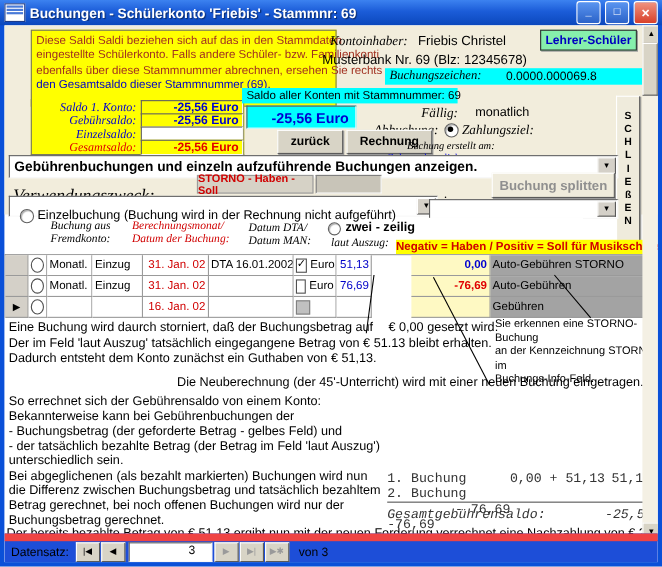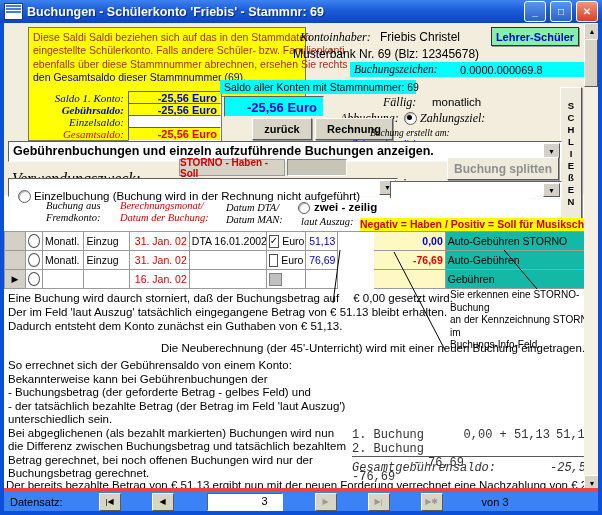--- a/index.html
+++ b/index.html
@@ -37,39 +37,39 @@
     display:flex;align-items:center;justify-content:center;color:#000;}
   .radio{width:11px;height:11px;border-radius:50%;background:#fff;border:1px solid #606060;
     box-shadow:inset 1px 1px 1px #b0b0b0;display:inline-block;}
   .radio.sel::after{content:"";display:block;width:5px;height:5px;border-radius:50%;background:#000;margin:2px;}
   .hdrlbl{font-family:"Liberation Serif",serif;font-style:italic;font-size:10.5px;line-height:11.5px;white-space:pre-line;}
   .trow{display:flex;height:19px;}
   .tc{box-sizing:border-box;border-right:1px solid #9a9a9a;border-bottom:1px solid #9a9a9a;
     font-size:10.5px;display:flex;align-items:center;padding:0 2px;white-space:nowrap;overflow:hidden;background:#fff;}
   .tc.sel{background:#D4D0C8;justify-content:center;}
   .tc.ylw{background:#fef9c3;justify-content:flex-end;font-weight:bold;margin-left:36px;}
-  .tc.grn{background:#14b8a6;}
+  .tc.grn{background:#a3a3a3;}
   .tc.num{justify-content:flex-end;color:#0000C8;}
   .tc.red{color:#D00000;justify-content:flex-end;}
   .chk{width:11px;height:11px;background:#fff;border:1px solid #505050;font-size:10px;line-height:10px;
     display:inline-flex;align-items:center;justify-content:center;margin-right:3px;}
   .chk.gray{background:#C0C0C0;border-color:#808080;}
   .circle{width:12px;height:12px;border-radius:50%;border:1px solid #505050;background:#fff;}
   .para{font-size:11.5px;line-height:14px;white-space:nowrap;}
   .mono{font-family:"Liberation Mono",monospace;font-size:12px;color:#333;}
   .calc-row{position:absolute;left:348px;width:240px;display:flex;}
   .calc-row .c1{width:86px;}
   .calc-row .c2{width:112px;text-align:right;}
   .calc-row .c3{width:42px;text-align:right;}
   .scrollbar{position:absolute;right:0;top:0;width:14px;height:469px;background:#F4F0E4;}
   .sbtn{position:absolute;left:0;width:14px;height:15px;background:#D8D4C6;
     border:1px solid;border-color:#fff #5a5a5a #5a5a5a #fff;font-size:7px;
     display:flex;align-items:center;justify-content:center;}
-  .navbar{position:absolute;left:0;bottom:0;width:594px;height:19px;background:#3b82f6;
-    border-top:4px solid #ef4444;display:flex;align-items:center;font-size:11px;gap:30px;}
+  .navbar{position:absolute;left:0;bottom:0;width:594px;height:19px;background:#1d4ed8;
+    border-top:7px solid #ef4444;display:flex;align-items:center;font-size:11px;}
   .nbtn{width:20px;height:16px;background:#D8D4C6;border:1px solid;border-color:#fff #5a5a5a #5a5a5a #fff;
     font-size:8px;display:flex;align-items:center;justify-content:center;margin-right:1px;}
   .nbtn.dis{color:#9a9a9a;}
   svg.overlay{position:absolute;left:0;top:0;pointer-events:none;}
 </style>
 </head>
 <body>
 
 <div class="window">
 
@@ -93,21 +93,21 @@
       <div class="infoline">eingestellte Schülerkonto. Falls andere Schüler- bzw. Familienkonti</div>
       <div class="infoline">ebenfalls über diese Stammnummer abrechnen, ersehen Sie rechts</div>
       <div class="infoline blue">den Gesamtsaldo dieser Stammnummer (69).</div>
     </div>
 
     <div class="abs" style="left:24px;top:67px;width:192px;height:50px;background:#FFFF00;border:1px solid #7a7a5a;border-top:none;"></div>
 
     <div class="abs ital slabel" style="left:6px;top:69px;width:114px;color:#0000D0;">Saldo 1. Konto:</div>
     <div class="abs sfield sunken2" style="left:124px;top:68px;width:88px;height:12px;background:#FFFF00;color:#0000D0;">-25,56 Euro</div>
 
-    <div class="abs ital slabel" style="left:6px;top:81px;width:114px;color:#0000D0;font-weight:bold;">Gebührsaldo:</div>
+    <div class="abs ital slabel" style="left:6px;top:81px;width:114px;color:#0000D0;">Gebührsaldo:</div>
     <div class="abs sfield sunken2" style="left:124px;top:80px;width:88px;height:12px;background:#FFFF00;color:#0000D0;">-25,56 Euro</div>
 
     <div class="abs ital slabel" style="left:6px;top:93px;width:114px;color:#0000D0;">Einzelsaldo:</div>
     <div class="abs sfield sunken2" style="left:124px;top:92px;width:88px;height:12px;background:#fff;"></div>
 
     <div class="abs ital slabel" style="left:6px;top:105px;width:114px;color:#E00000;">Gesamtsaldo:</div>
     <div class="abs sfield sunken2" style="left:124px;top:104px;width:88px;height:12px;background:#FFFF00;color:#E00000;">-25,56 Euro</div>
 
     <div class="abs ital" style="left:296px;top:7px;font-size:12px;">Kontoinhaber:</div>
     <div class="abs" style="left:376px;top:7px;font-size:12px;">Friebis Christel</div>

